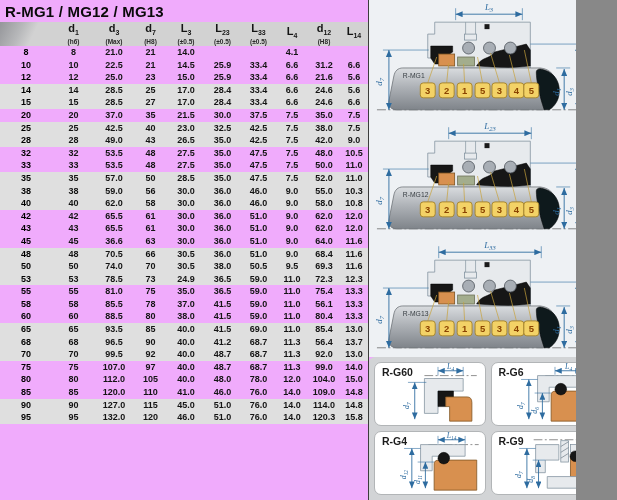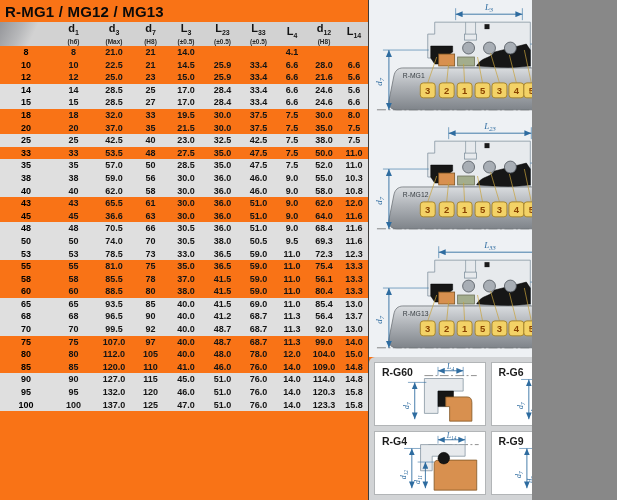--- a/index.html
+++ b/index.html
@@ -1,16 +1,16 @@
 <!DOCTYPE html>
 <html style="--dim-blue: #2e6ca0; --tag-gold: #f3d266; --tag-border: #a8872e; --tag-text: #8a4200; --seal-orange: #d8904f; --seal-olive: #a3ad8d; --row-alt: #dfdfdf; --header-gray: #d2d2d2; --edge-cream: #f4f0e0;"><head>
 <meta charset="utf-8">
 <style>
   html,body{margin:0;padding:0;background:#888;}
-  .app{position:relative;width:532px;height:500px;background:#f97316;overflow:hidden;
+  .app{position:relative;width:576px;height:500px;background:#f0abfc;overflow:hidden;
        font-family:"Liberation Sans",sans-serif;color:#141414;}
   .page-title{position:absolute;top:3px;left:5px;font-size:15px;font-weight:bold;
        letter-spacing:.2px;color:#0a0a0a;white-space:nowrap;}
   
   .dim-table{position:absolute;top:22px;left:0;border-collapse:collapse;table-layout:fixed;width:368px;}
   .dim-table th{background:var(--header-gray,#d2d2d2);height:24px;padding:0;vertical-align:middle;}
   .dim-table th.diag{background:linear-gradient(115deg,#95969a 0%,#b7b8ba 38%,#d2d2d2 62%);}
   .h-main{font-size:11px;font-weight:bold;line-height:11px;text-align:center;}
   .h-main sub{font-size:7px;}
   .h-note{font-size:6.5px;font-weight:bold;line-height:7px;text-align:center;color:#2a2a2a;}
@@ -19,21 +19,21 @@
   .dim-table tr.alt{background:var(--row-alt,#dfdfdf);}
   .dim-table td.rowlabel{color:#000;}
   
   .divider{position:absolute;left:368px;top:0;width:1px;height:500px;background:#3c3c3c;}
   .seal-stack{position:absolute;left:369px;top:0;width:238px;height:357px;background:#eef1f4;}
   .seal-diagram{width:238px;height:119px;}
   .seal-diagram svg{display:block;width:238px;height:119px;}
   .seat-grid{position:absolute;left:369px;top:357px;width:238px;height:143px;background:#d2d4d6;
        display:grid;grid-template-columns:1fr 1fr;grid-template-rows:1fr 1fr;gap:5px;padding:5px;
        box-sizing:border-box;border-radius:6px 0 0 0;}
-  .seat-panel{position:relative;background:#fff;border:1px solid #b2b5b7;border-radius:0;overflow:hidden;}
+  .seat-panel{position:relative;background:#fff;border:1px solid #b2b5b7;border-radius:7px;overflow:hidden;}
   .seat-panel svg{position:absolute;left:0;top:0;width:100%;height:100%;}
   .seat-name{position:absolute;top:3px;left:7px;font-size:10.5px;font-weight:bold;color:#1c1c1c;z-index:2;}
   .page-edge{position:absolute;left:606px;top:0;width:11px;height:500px;
        background:var(--edge-cream,#f4f0e0);border-left:1px solid #c3ccd2;box-sizing:border-box;}
   .edge-notch{position:absolute;left:601px;top:17px;width:6px;height:24px;
        background:var(--edge-cream,#f4f0e0);border:1px solid #c3ccd2;border-right:none;
        border-radius:3px 0 0 3px;}
   
   .housing{fill:#e7eaed;stroke:#8494a0;stroke-width:.8;}
   .blackpart{fill:#161616;stroke:#000;stroke-width:.5;}
@@ -130,21 +130,21 @@
         </tr>
         <tr>
           <td class="rowlabel">10</td>
           <td>10</td>
           <td>22.5</td>
           <td>21</td>
           <td>14.5</td>
           <td>25.9</td>
           <td>33.4</td>
           <td>6.6</td>
-          <td>28.0</td>
+          <td>31.2</td>
           <td>6.6</td>
         </tr>
         <tr>
           <td class="rowlabel">12</td>
           <td>12</td>
           <td>25.0</td>
           <td>23</td>
           <td>15.0</td>
           <td>25.9</td>
           <td>33.4</td>
@@ -170,32 +170,20 @@
           <td>28.5</td>
           <td>27</td>
           <td>17.0</td>
           <td>28.4</td>
           <td>33.4</td>
           <td>6.6</td>
           <td>24.6</td>
           <td>6.6</td>
         </tr>
         <tr>
-          <td class="rowlabel">18</td>
-          <td>18</td>
-          <td>32.0</td>
-          <td>33</td>
-          <td>19.5</td>
-          <td>30.0</td>
-          <td>37.5</td>
-          <td>7.5</td>
-          <td>30.0</td>
-          <td>8.0</td>
-        </tr>
-        <tr>
           <td class="rowlabel">20</td>
           <td>20</td>
           <td>37.0</td>
           <td>35</td>
           <td>21.5</td>
           <td>30.0</td>
           <td>37.5</td>
           <td>7.5</td>
           <td>35.0</td>
           <td>7.5</td>
@@ -205,20 +193,44 @@
           <td>25</td>
           <td>42.5</td>
           <td>40</td>
           <td>23.0</td>
           <td>32.5</td>
           <td>42.5</td>
           <td>7.5</td>
           <td>38.0</td>
           <td>7.5</td>
         </tr>
+        <tr class="alt">
+          <td class="rowlabel">28</td>
+          <td>28</td>
+          <td>49.0</td>
+          <td>43</td>
+          <td>26.5</td>
+          <td>35.0</td>
+          <td>42.5</td>
+          <td>7.5</td>
+          <td>42.0</td>
+          <td>9.0</td>
+        </tr>
+        <tr>
+          <td class="rowlabel">32</td>
+          <td>32</td>
+          <td>53.5</td>
+          <td>48</td>
+          <td>27.5</td>
+          <td>35.0</td>
+          <td>47.5</td>
+          <td>7.5</td>
+          <td>48.0</td>
+          <td>10.5</td>
+        </tr>
         <tr>
           <td class="rowlabel">33</td>
           <td>33</td>
           <td>53.5</td>
           <td>48</td>
           <td>27.5</td>
           <td>35.0</td>
           <td>47.5</td>
           <td>7.5</td>
           <td>50.0</td>
@@ -254,20 +266,32 @@
           <td>62.0</td>
           <td>58</td>
           <td>30.0</td>
           <td>36.0</td>
           <td>46.0</td>
           <td>9.0</td>
           <td>58.0</td>
           <td>10.8</td>
         </tr>
         <tr>
+          <td class="rowlabel">42</td>
+          <td>42</td>
+          <td>65.5</td>
+          <td>61</td>
+          <td>30.0</td>
+          <td>36.0</td>
+          <td>51.0</td>
+          <td>9.0</td>
+          <td>62.0</td>
+          <td>12.0</td>
+        </tr>
+        <tr>
           <td class="rowlabel">43</td>
           <td>43</td>
           <td>65.5</td>
           <td>61</td>
           <td>30.0</td>
           <td>36.0</td>
           <td>51.0</td>
           <td>9.0</td>
           <td>62.0</td>
           <td>12.0</td>
@@ -306,21 +330,21 @@
           <td>50.5</td>
           <td>9.5</td>
           <td>69.3</td>
           <td>11.6</td>
         </tr>
         <tr class="alt">
           <td class="rowlabel">53</td>
           <td>53</td>
           <td>78.5</td>
           <td>73</td>
-          <td>33.0</td>
+          <td>24.9</td>
           <td>36.5</td>
           <td>59.0</td>
           <td>11.0</td>
           <td>72.3</td>
           <td>12.3</td>
         </tr>
         <tr>
           <td class="rowlabel">55</td>
           <td>55</td>
           <td>81.0</td>
@@ -443,32 +467,20 @@
         <tr class="alt">
           <td class="rowlabel">95</td>
           <td>95</td>
           <td>132.0</td>
           <td>120</td>
           <td>46.0</td>
           <td>51.0</td>
           <td>76.0</td>
           <td>14.0</td>
           <td>120.3</td>
-          <td>15.8</td>
-        </tr>
-        <tr class="alt">
-          <td class="rowlabel">100</td>
-          <td>100</td>
-          <td>137.0</td>
-          <td>125</td>
-          <td>47.0</td>
-          <td>51.0</td>
-          <td>76.0</td>
-          <td>14.0</td>
-          <td>123.3</td>
           <td>15.8</td>
         </tr>
       </tbody>
   </table>
 
   <div class="divider"></div>
   <div class="seal-stack">
   <div class="seal-diagram">
   <svg viewBox="0 0 239 119">
     <defs>

